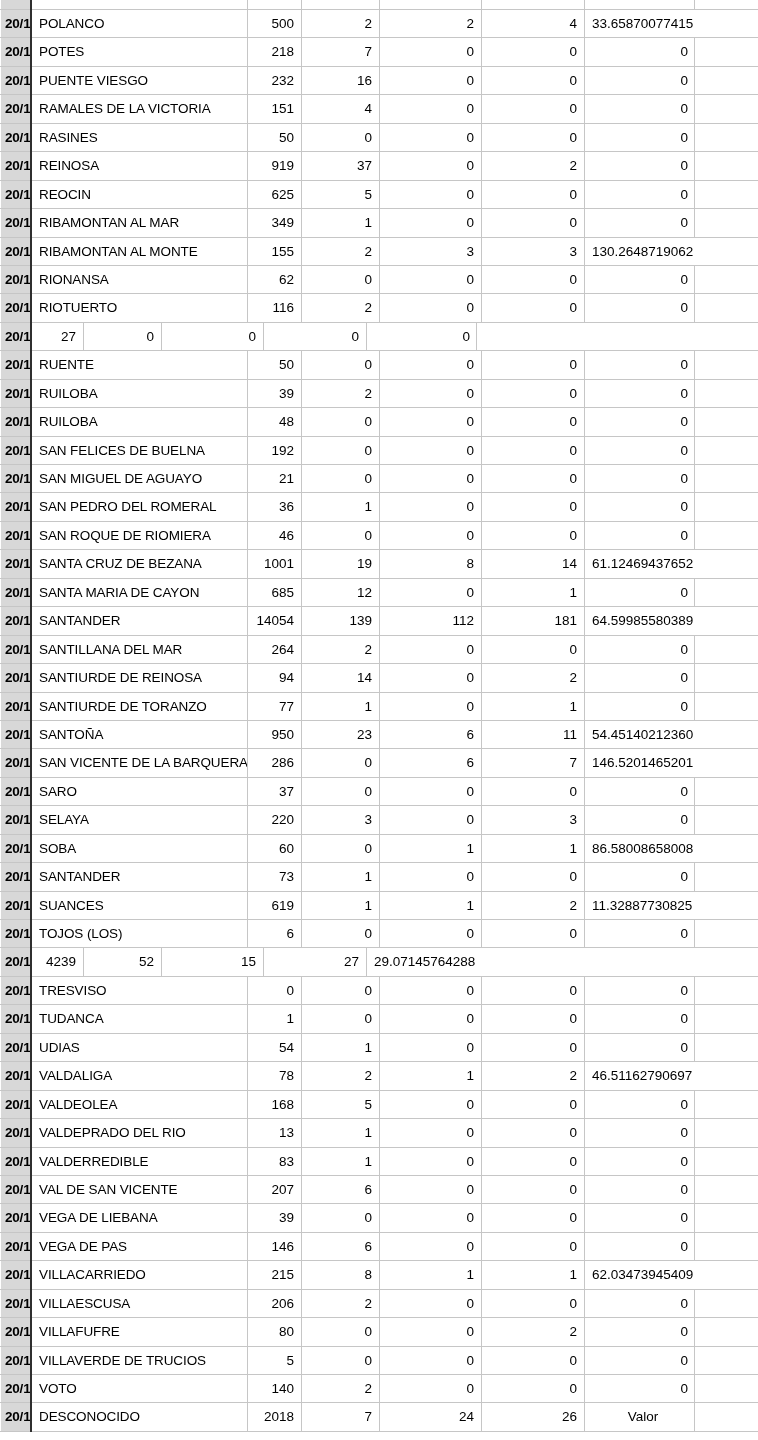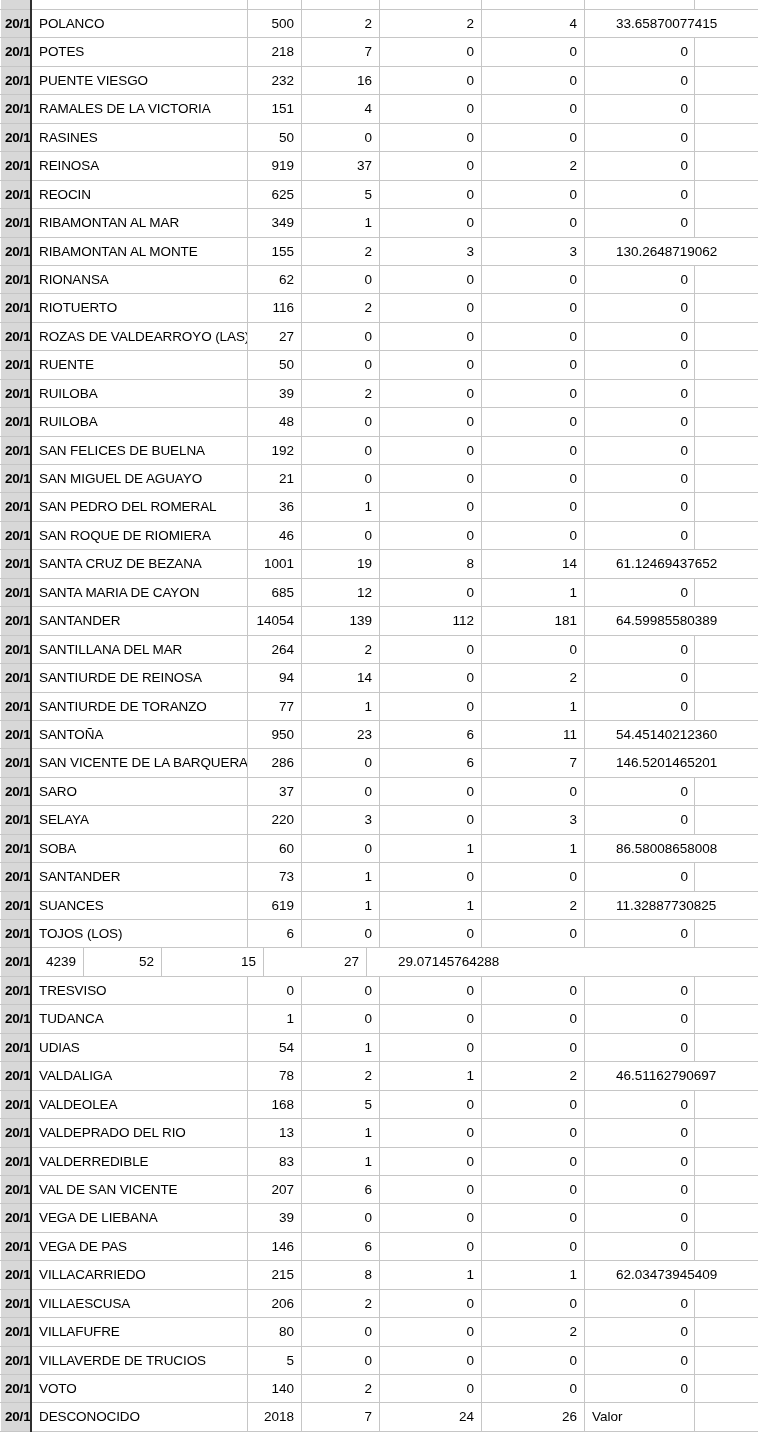--- a/index.html
+++ b/index.html
@@ -55,31 +55,30 @@
     width: 110px;
     text-align: right;
     padding-right: 6px;
     border-right: 1px solid var(--grid, #c6c6c6);
     overflow: visible;
   }
   .last-cell.overflow-cell {
     text-align: center;
     padding-left: 7px;
     padding-right: 0;
-    margin-left: 24px;
   }
   .last-cell.overflow-cell .last-val {
     position: relative;
     z-index: 2;
     display: inline-block;
     background: #ffffff;
     padding-right: 3px;
   }
   .last-cell.text-cell {
-    text-align: left;
+    text-align: center;
     padding-left: 7px;
     padding-right: 0;
   }
   .sliver-cell { flex: 1 1 auto; }
   .freeze-divider {
     position: absolute;
     left: 30px;
     top: 0;
     width: 2px;
     height: 1432.2px;
@@ -207,21 +206,20 @@
     <div class="cell name-cell">RIOTUERTO</div>
     <div class="cell num-cell v1">116</div>
     <div class="cell num-cell v2">2</div>
     <div class="cell num-cell v3">0</div>
     <div class="cell num-cell v4">0</div>
     <div class="cell last-cell"><span class="last-val">0</span></div>
     <div class="cell sliver-cell"></div>
   </div>
       <div class="row">
     <div class="cell date-cell">20/11</div>
-    <div class="cell name-cell">ROZAS DE VALDEARROYO (LAS)</div>
     <div class="cell num-cell v1">27</div>
     <div class="cell num-cell v2">0</div>
     <div class="cell num-cell v3">0</div>
     <div class="cell num-cell v4">0</div>
     <div class="cell last-cell"><span class="last-val">0</span></div>
     <div class="cell sliver-cell"></div>
   </div>
       <div class="row">
     <div class="cell date-cell">20/11</div>
     <div class="cell name-cell">RUENTE</div>

